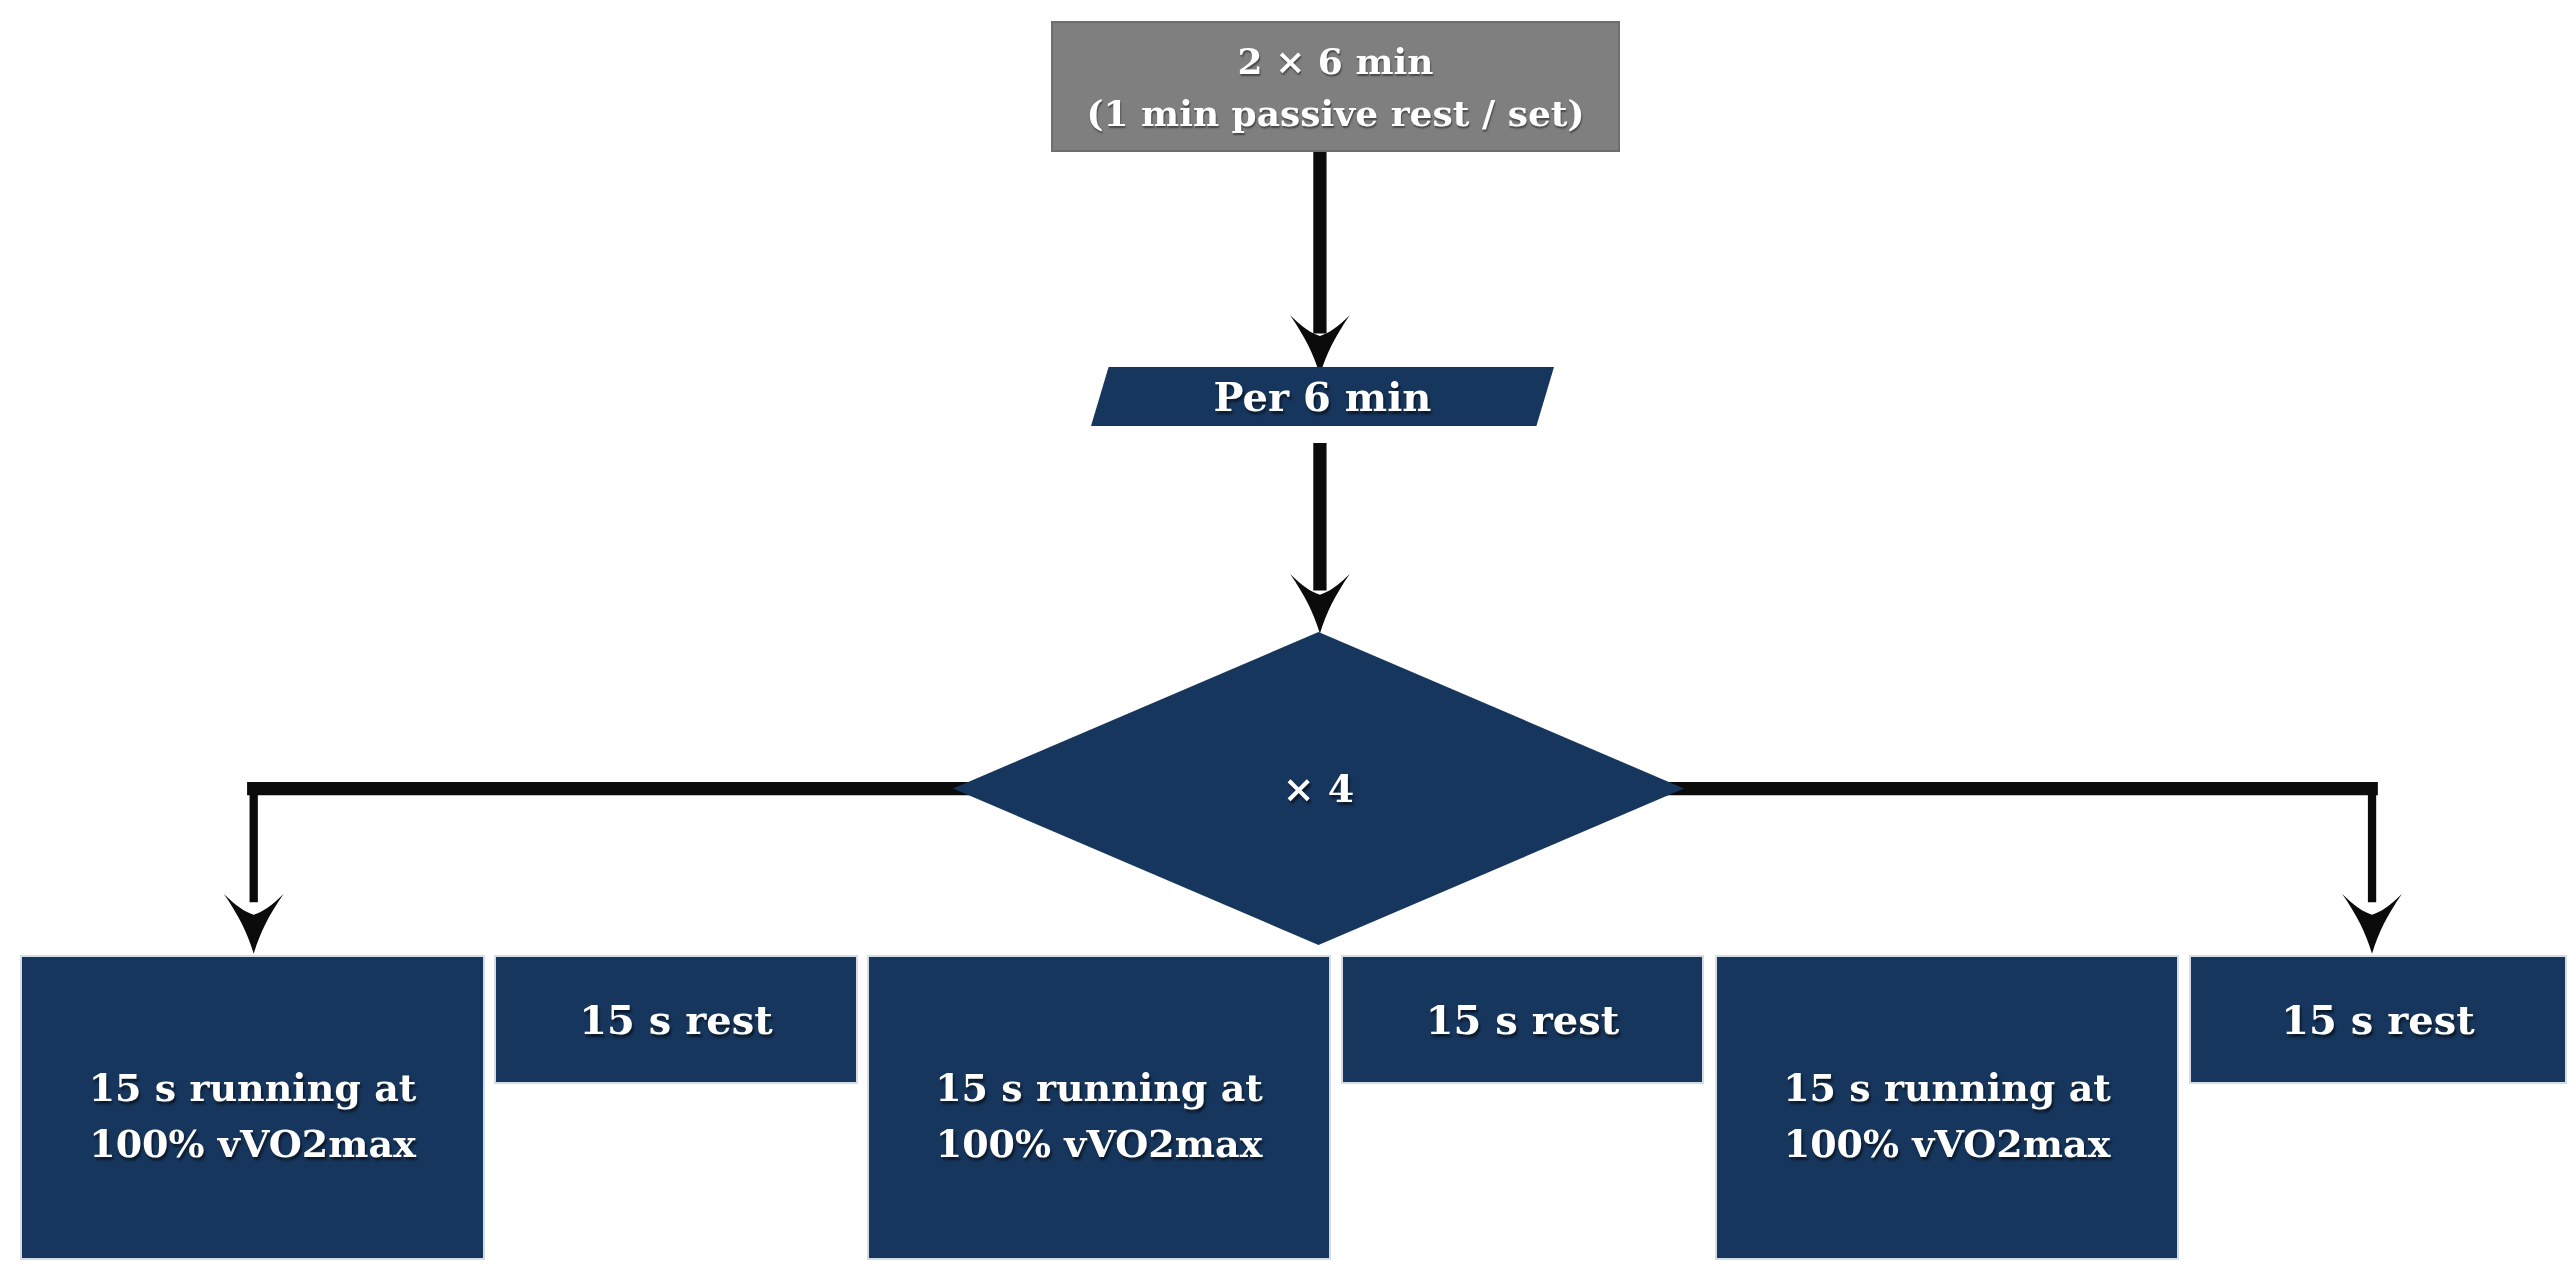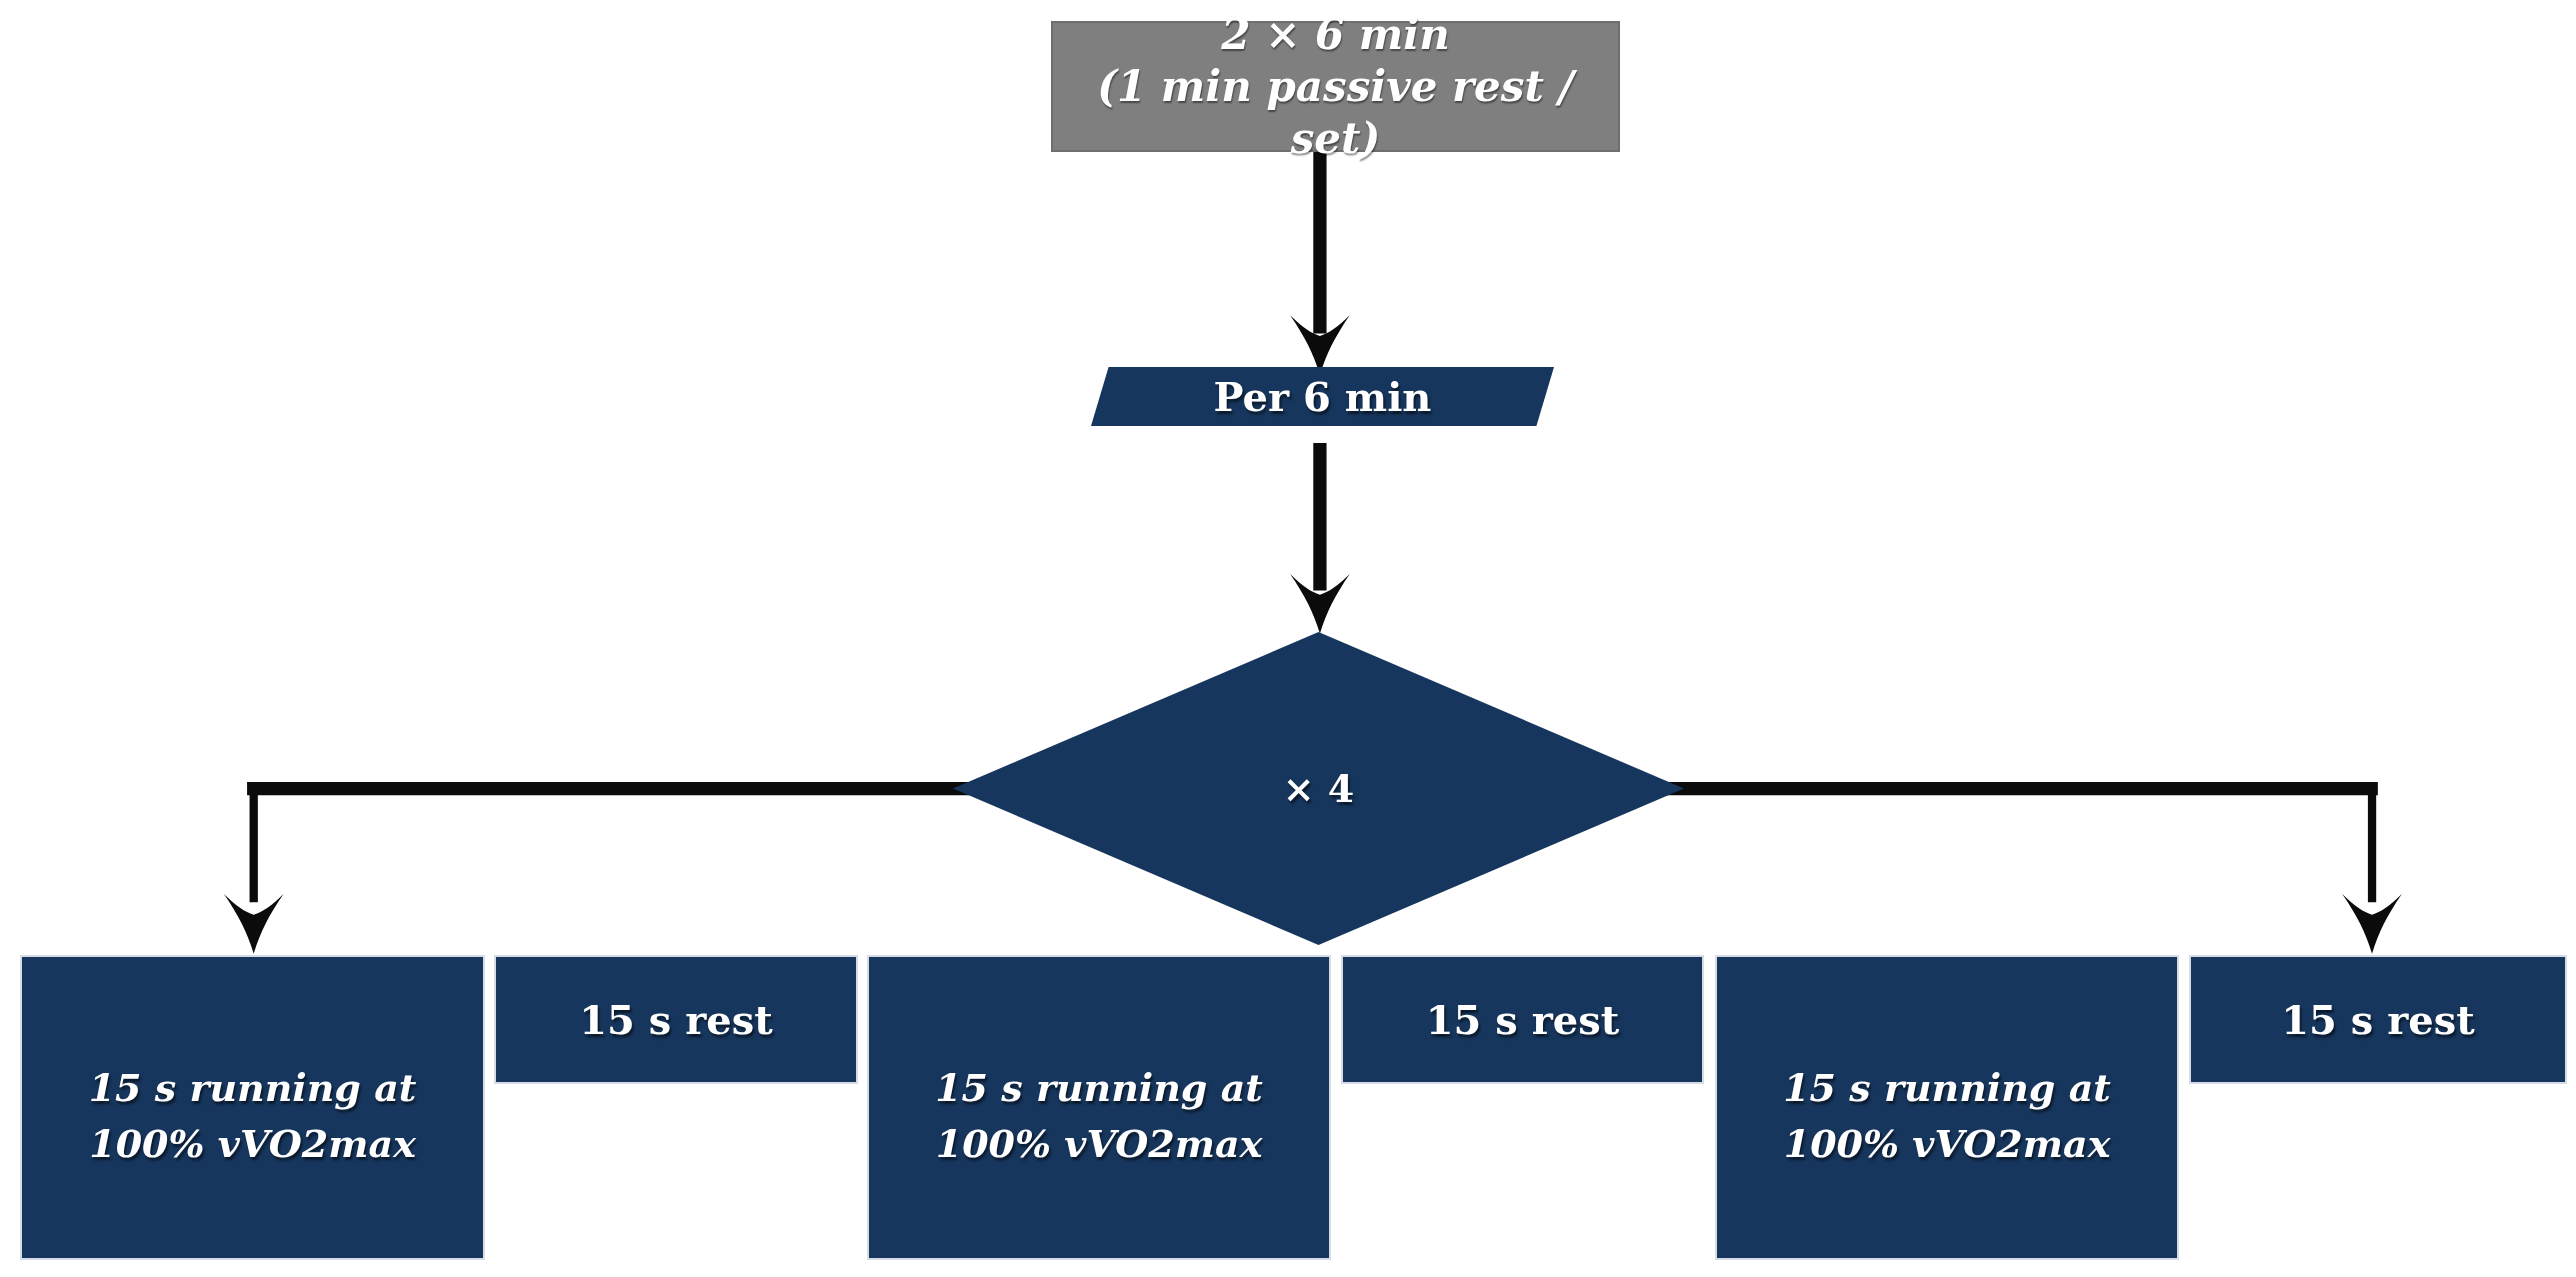--- a/index.html
+++ b/index.html
@@ -23,39 +23,39 @@
     color:var(--label);
     font-weight:bold;
     text-shadow:1.7px 2.5px 2.5px rgba(0,0,0,0.55);
   }
   .start-box{
     left:1051px;top:21px;width:569px;height:131px;
     background:var(--gray);
     border:2.5px solid #6e6e6e;
     flex-direction:column;
   }
-  .start-box .lbl{font-size:42px;line-height:52px;text-shadow:0.8px 1.7px 1.7px rgba(0,0,0,0.45);font-style:italic;}
+  .start-box .lbl{font-size:36px;line-height:52px;text-shadow:0.8px 1.7px 1.7px rgba(0,0,0,0.45);}
   .parallelogram{
     left:1091px;top:367px;width:463px;height:59px;
     background:var(--navy);
     clip-path:polygon(3.8% 0%,100% 0%,96.2% 100%,0% 100%);
   }
   .parallelogram .lbl{font-size:40px;}
   .diamond{
     left:953px;top:632px;width:731px;height:313px;
     background:var(--navy);
     clip-path:polygon(50% 0%,100% 50%,50% 100%,0% 50%);
   }
   .diamond .lbl{font-size:38px;}
   .navy-box{
     background:var(--navy);
     border:2.5px solid #d6dce6;
   }
   .running-box{top:955px;width:464px;height:305px;flex-direction:column;}
-  .running-box .lbl{font-size:38px;line-height:56px;transform:translateY(8.3px);font-style:italic;}
+  .running-box .lbl{font-size:38px;line-height:56px;transform:translateY(8.3px);}
   .rest-box{top:955px;height:129px;}
   .rest-box .lbl{font-size:40px;}
   .run-1{left:20px;width:465px;}
   .rest-1{left:494px;width:364px;}
   .run-2{left:867px;}
   .rest-2{left:1341px;width:363px;}
   .run-3{left:1715px;}
   .rest-3{left:2189px;width:378px;}
 </style>
 </head>

